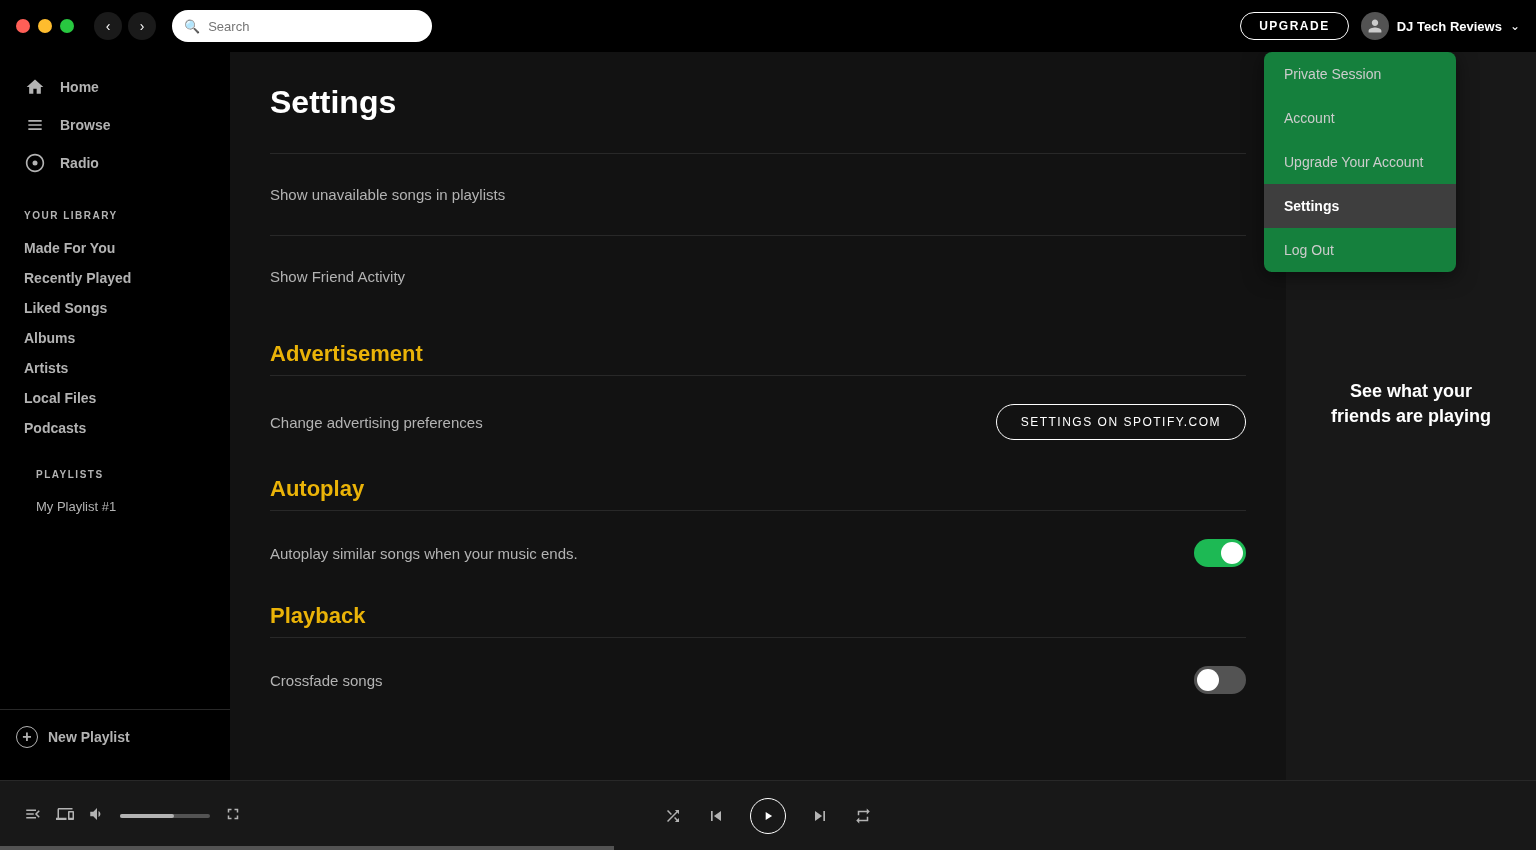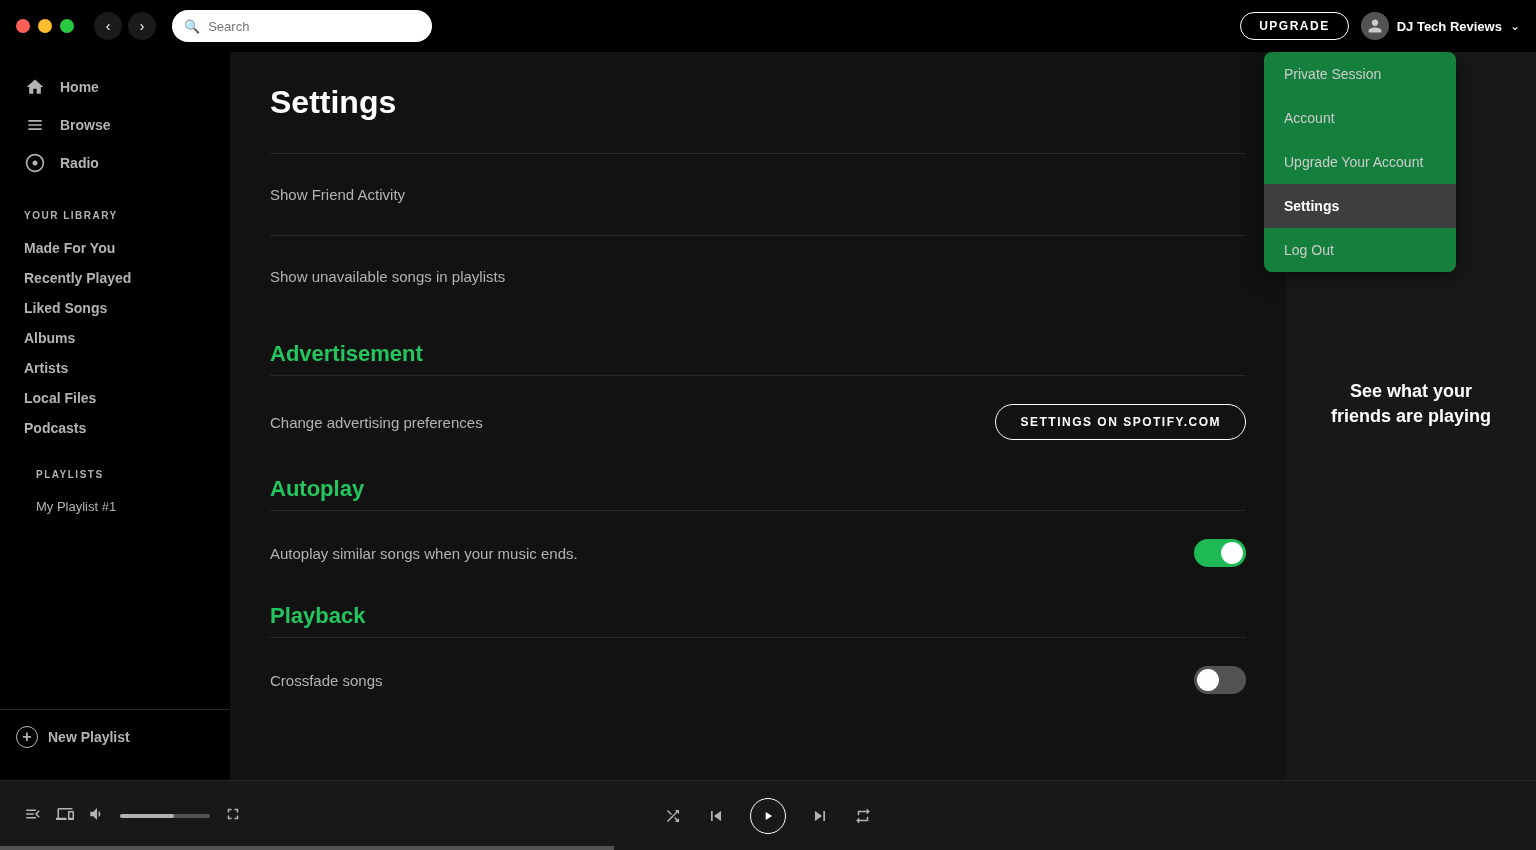--- a/index.html
+++ b/index.html
@@ -268,37 +268,37 @@
       justify-content: space-between;
       padding: 12px 0;
     }
     .settings-row-label {
       font-size: 15px;
       color: #b3b3b3;
     }
     .section-heading {
       font-size: 22px;
       font-weight: 700;
-      color: #22c55e;
+      color: #eab308;
       margin-bottom: 4px;
       margin-top: 8px;
     }
     .divider {
       height: 1px;
       background: #282828;
       margin: 8px 0 16px 0;
     }
     .spotify-settings-btn {
       padding: 10px 24px;
       border: 1.5px solid #fff;
       border-radius: 20px;
       background: transparent;
       color: #fff;
       font-size: 12px;
-      font-weight: 700;
+      font-weight: 400;
       letter-spacing: 1.5px;
       cursor: pointer;
       text-transform: uppercase;
     }
 
     
     .toggle-switch {
       width: 52px;
       height: 28px;
       border-radius: 14px;
@@ -524,26 +524,26 @@
         <span>New Playlist</span>
       </div>
     </div>
   </div>
 
   <div class="content-area">
     <div class="settings-title">Settings</div>
 
     <div class="settings-section">
       <div class="settings-row">
-        <span class="settings-row-label">Show Friend Activity</span>
+        <span class="settings-row-label">Show unavailable songs in playlists</span>
       </div>
     </div>
     <div class="settings-section">
       <div class="settings-row">
-        <span class="settings-row-label">Show unavailable songs in playlists</span>
+        <span class="settings-row-label">Show Friend Activity</span>
       </div>
     </div>
 
     <div style="margin-top: 24px;">
       <div class="section-heading">Advertisement</div>
       <div class="divider"></div>
       <div class="settings-row">
         <span class="settings-row-label">Change advertising preferences</span>
         <button class="spotify-settings-btn">SETTINGS ON SPOTIFY.COM</button>
       </div>

